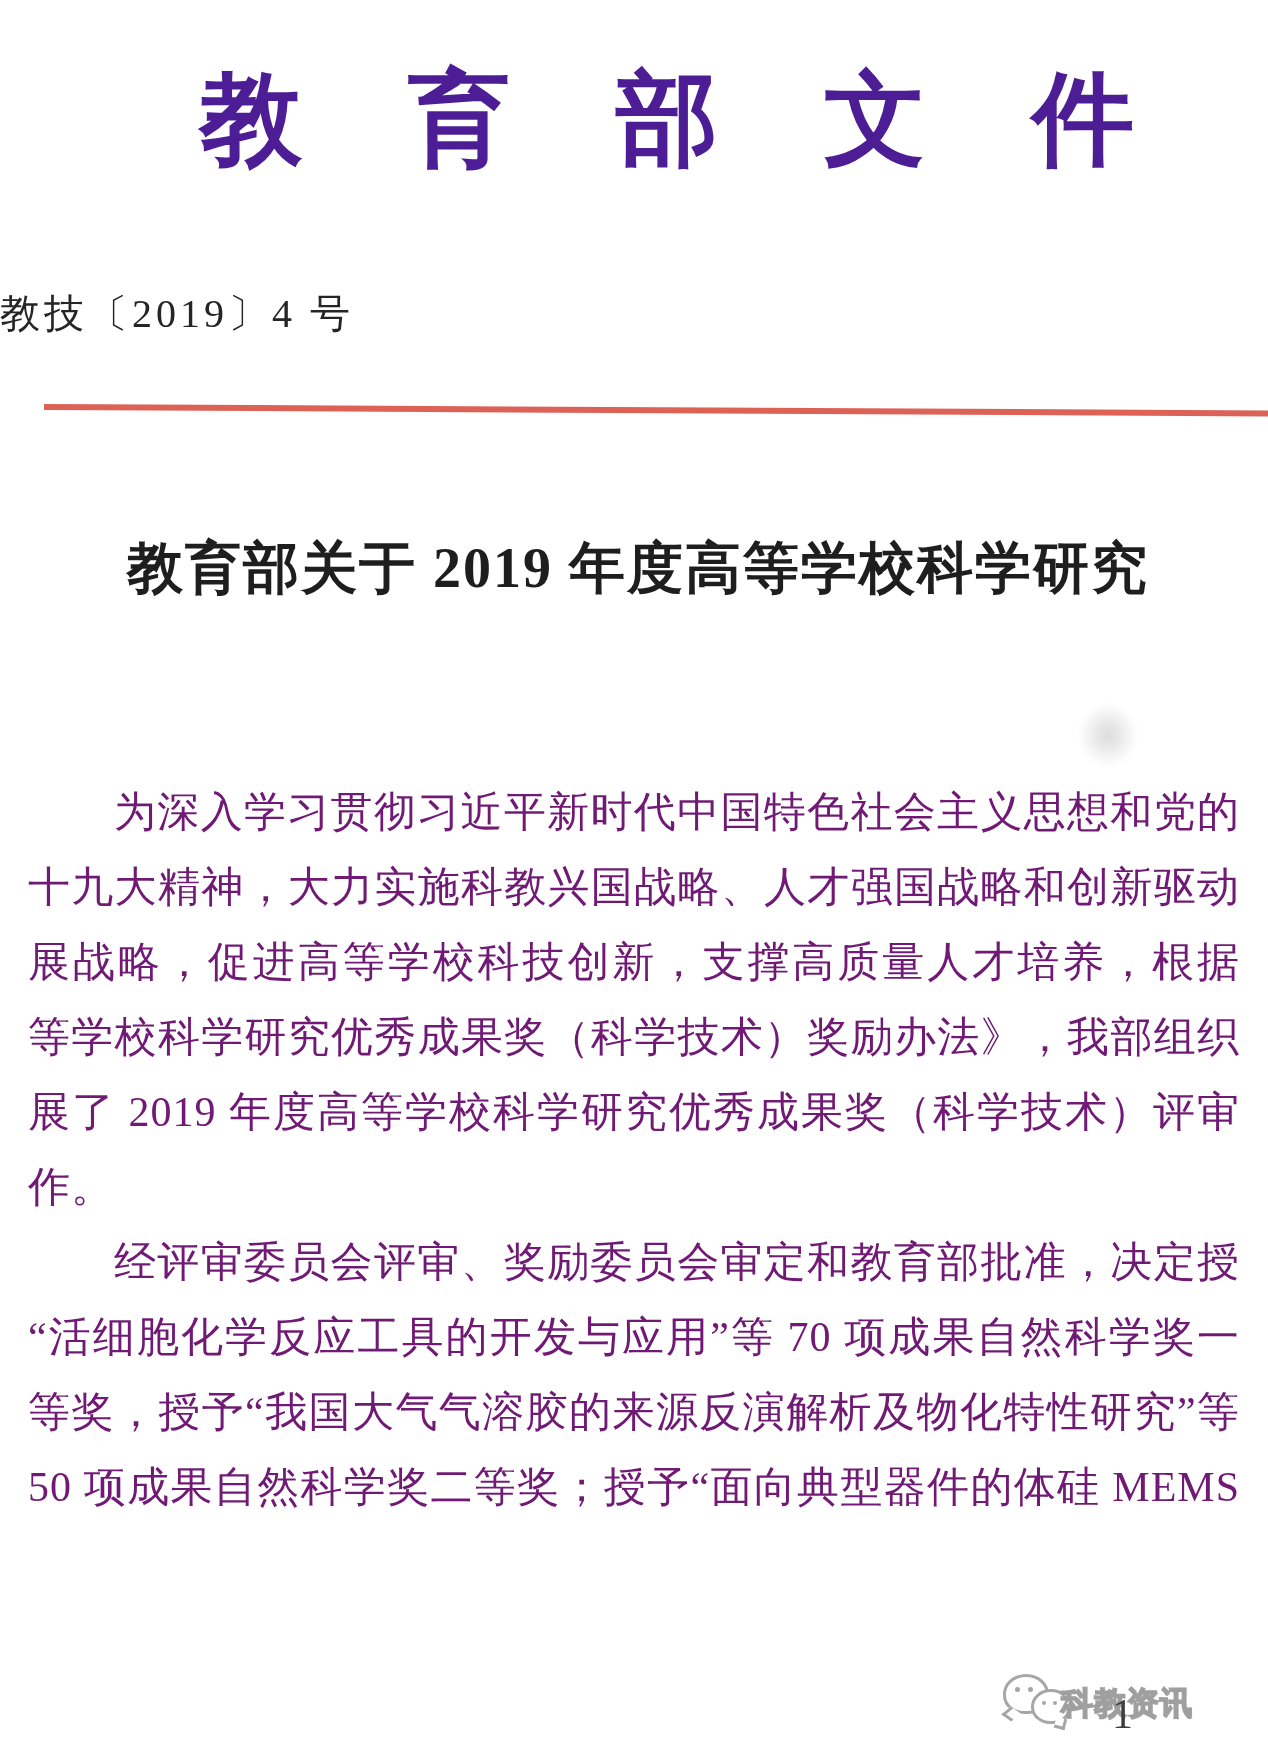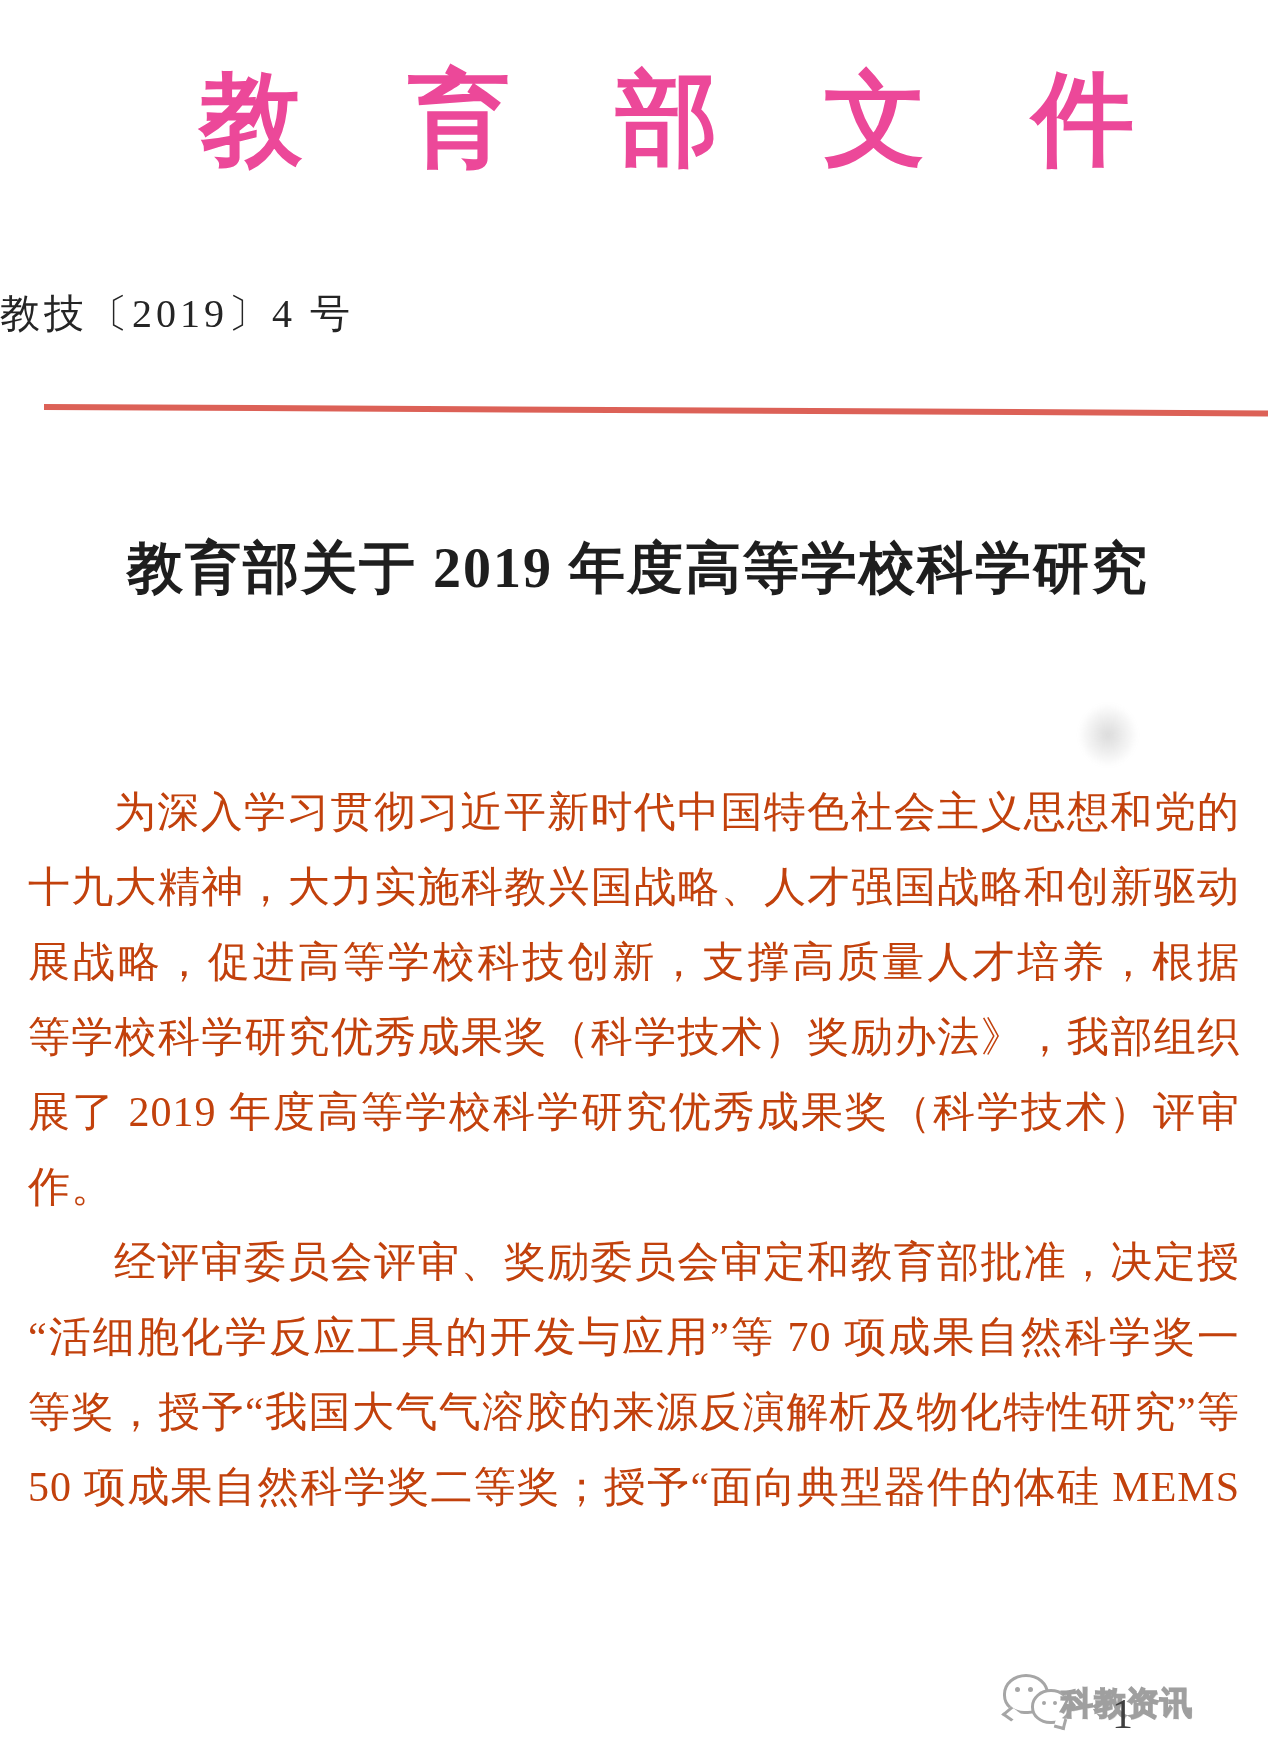--- a/index.html
+++ b/index.html
@@ -64,21 +64,21 @@
     color: #1e1e1e;
   }
 
   
   .body-text {
     position: absolute;
     top: 775px;
     left: 28px;
     width: 1212px;
     font-size: 42px;
-    color: #c2410c;
+    color: #701a75;
   }
   .body-line {
     height: 75px;
     line-height: 75px;
     text-align: justify;
     text-align-last: justify;
     overflow: hidden;
     letter-spacing: 1px;
   }
   .body-line.indent { text-indent: 86px; }
@@ -140,21 +140,21 @@
   .wm-page-num {
     position: absolute; left: 113px; top: 20px;
     font-size: 42px; color: #3f3f3f; font-weight: 400;
   }
 </style>
 </head>
 <body>
 
 <div class="page" style="background: rgb(255, 255, 255);">
 
-  <div class="agency-title" style="color: #ec4899; text-align: right;">教育部文件</div>
+  <div class="agency-title" style="color: #4c1d95; text-align: right;">教育部文件</div>
 
   <div class="doc-number">教技〔2019〕4 号</div>
 
   <div class="red-line" style="background: rgb(220, 97, 87);"></div>
 
   <div class="doc-title">
     <div>教育部关于 2019 年度高等学校科学研究</div>
   </div>
 
   <div class="smudge"></div>

